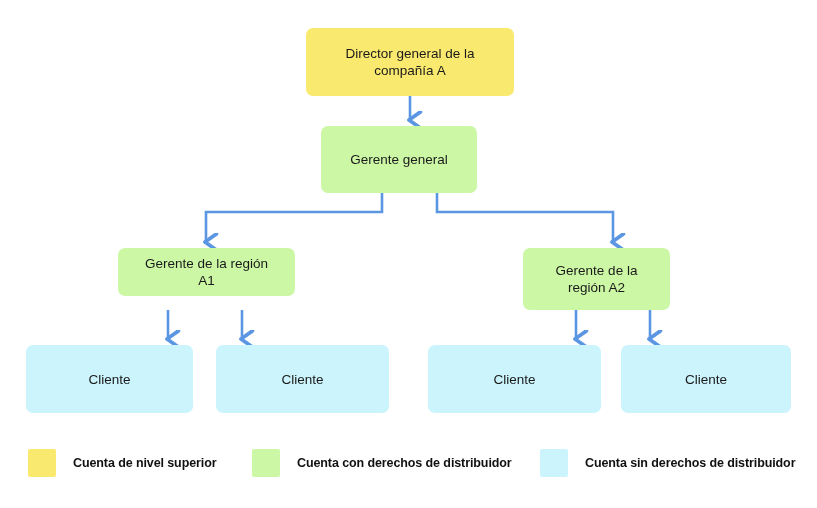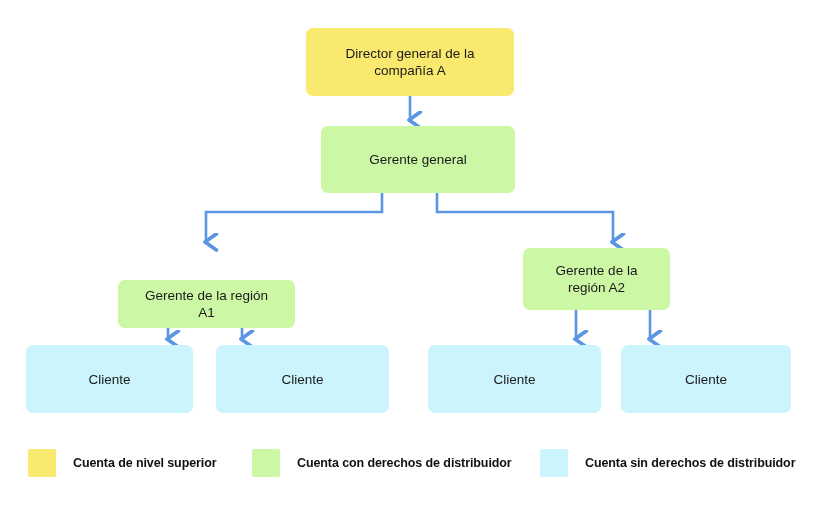--- a/index.html
+++ b/index.html
@@ -33,22 +33,22 @@
     text-align: center;
     color: #1a1a1a;
     font-size: 13.5px;
     line-height: 17px;
     padding: 4px 26px;
     z-index: 2;
   }
   .node span { display: block; }
 
   #node-ceo      { left: 306px; top: 28px;  width: 208px; height: 68px; }
-  #node-gm       { left: 321px; top: 126px; width: 194px; height: 67px; }
-  #node-reg-a1   { left: 118px; top: 248px; width: 177px; height: 48px; margin-top: 32px; }
+  #node-gm       { left: 321px; top: 126px; width: 156px; height: 67px; }
+  #node-reg-a1   { left: 118px; top: 248px; width: 177px; height: 48px; }
   #node-reg-a2   { left: 523px; top: 248px; width: 147px; height: 62px; }
   #node-cli-1    { left: 26px;  top: 345px; width: 167px; height: 68px; }
   #node-cli-2    { left: 216px; top: 345px; width: 173px; height: 68px; }
   #node-cli-3    { left: 428px; top: 345px; width: 173px; height: 68px; }
   #node-cli-4    { left: 621px; top: 345px; width: 170px; height: 68px; }
 
   #legend {
     position: absolute;
     left: 0;
     top: 448px;

